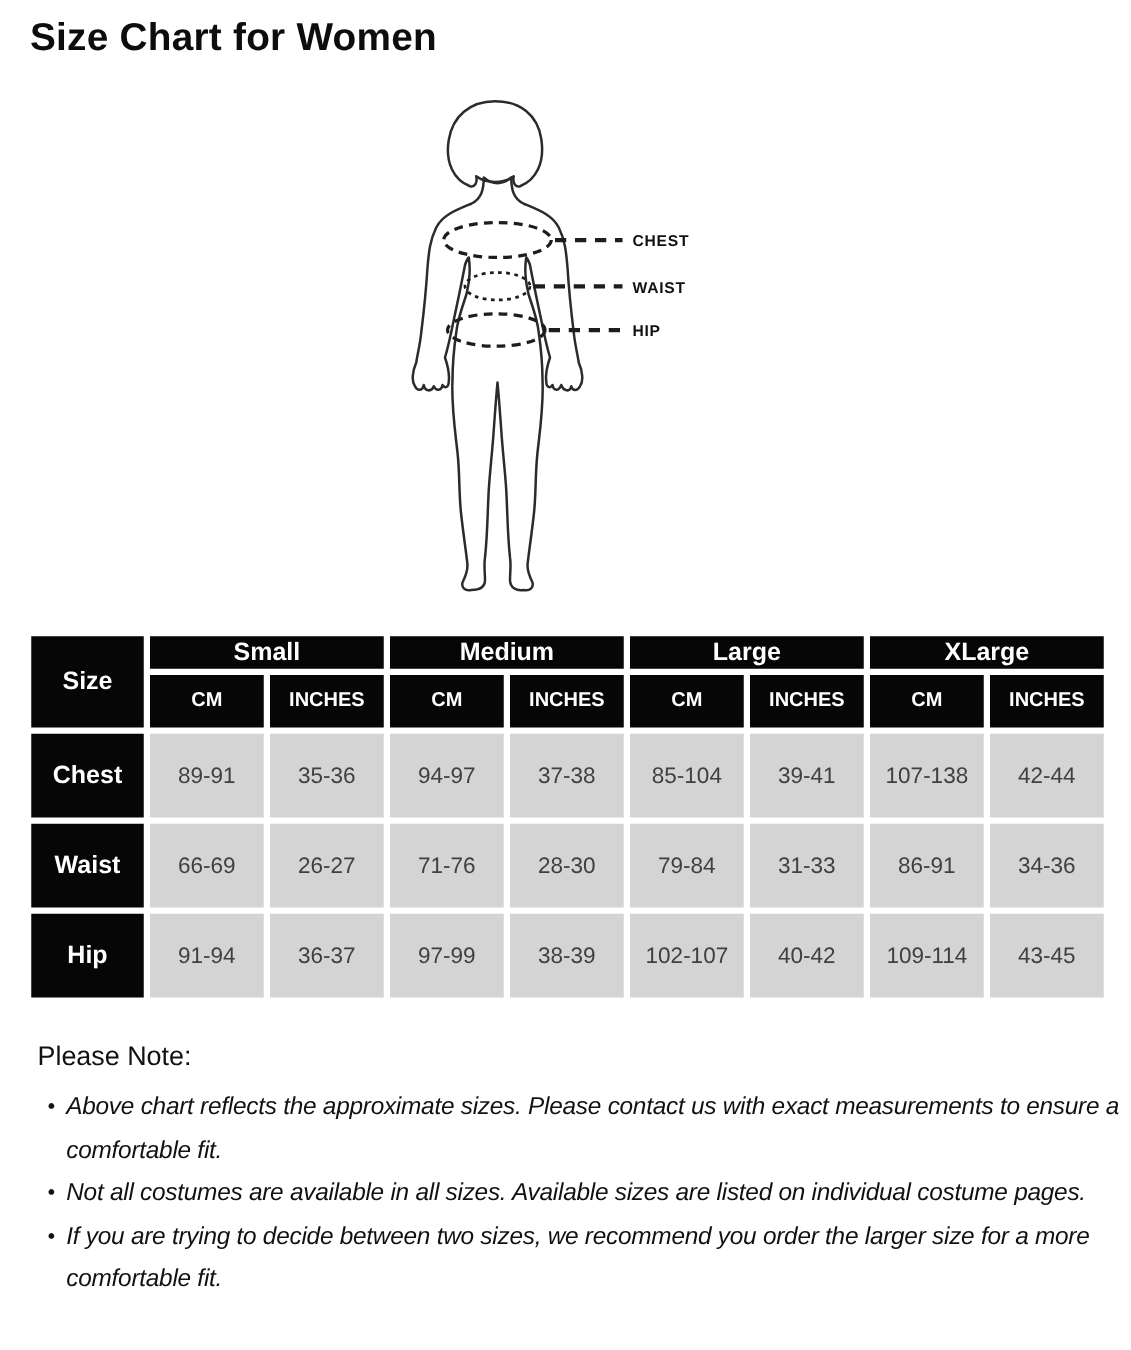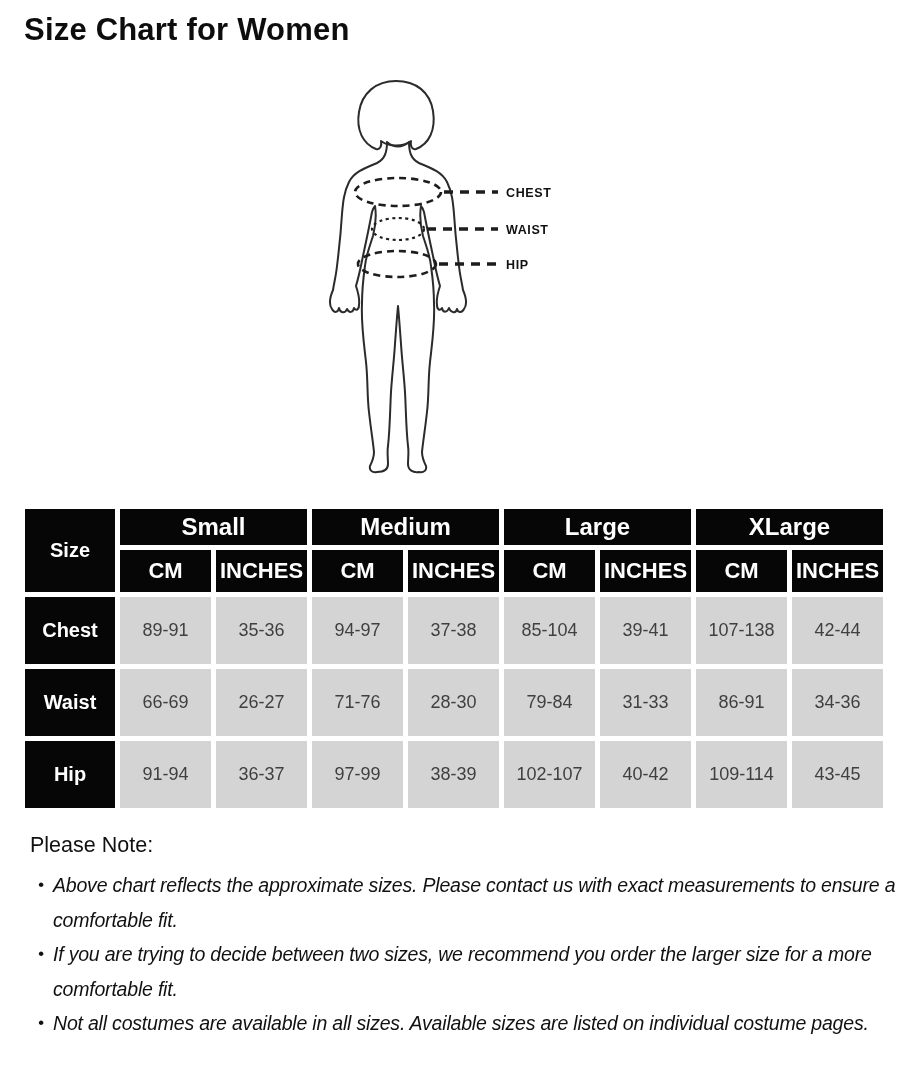--- a/index.html
+++ b/index.html
@@ -34,22 +34,22 @@
   .size-table-wrap { position: absolute; left: 20px; top: 504px; width: 868px; }
   table.size-table {
     border-collapse: separate; border-spacing: 5px;
     width: 868px; table-layout: fixed;
   }
   table.size-table th, table.size-table td {
     text-align: center; vertical-align: middle; padding: 0;
   }
   .cell-black { background: #060606; color: #fff; font-weight: bold; }
   .corner-cell { font-size: 20px; }
-  .group-cell { font-size: 24px; height: 36px; }
-  .unit-cell { font-size: 22px; height: 42px; margin-top: 38px; }
+  .group-cell { font-size: 20px; height: 26px; }
+  .unit-cell { font-size: 16px; height: 42px; margin-top: 38px; }
   .label-cell { font-size: 20px; }
   .value-cell {
     background: #d4d4d4; color: #404040;
     font-size: 18px; font-weight: normal; height: 67px;
   }
   col.c-size { width: 90px; }
 
   
   .notes { position: absolute; left: 10px; top: 833px; width: 886px; }
   .notes-heading {
@@ -220,18 +220,18 @@
         <td class="value-cell">43-45</td>
       </tr>
     </tbody>
       </table>
   </div>
 
   <div class="notes">
     <p class="notes-heading">Please Note:</p>
     <ul class="notes-list">
       <li>Above chart reflects the approximate sizes. Please contact us with exact measurements to ensure a comfortable fit.</li>
+      <li>Not all costumes are available in all sizes. Available sizes are listed on individual costume pages.</li>
       <li>If you are trying to decide between two sizes, we recommend you order the larger size for a more comfortable fit.</li>
-      <li>Not all costumes are available in all sizes. Available sizes are listed on individual costume pages.</li>
     </ul>
   </div>
 
 </div>
 
 </body></html>

